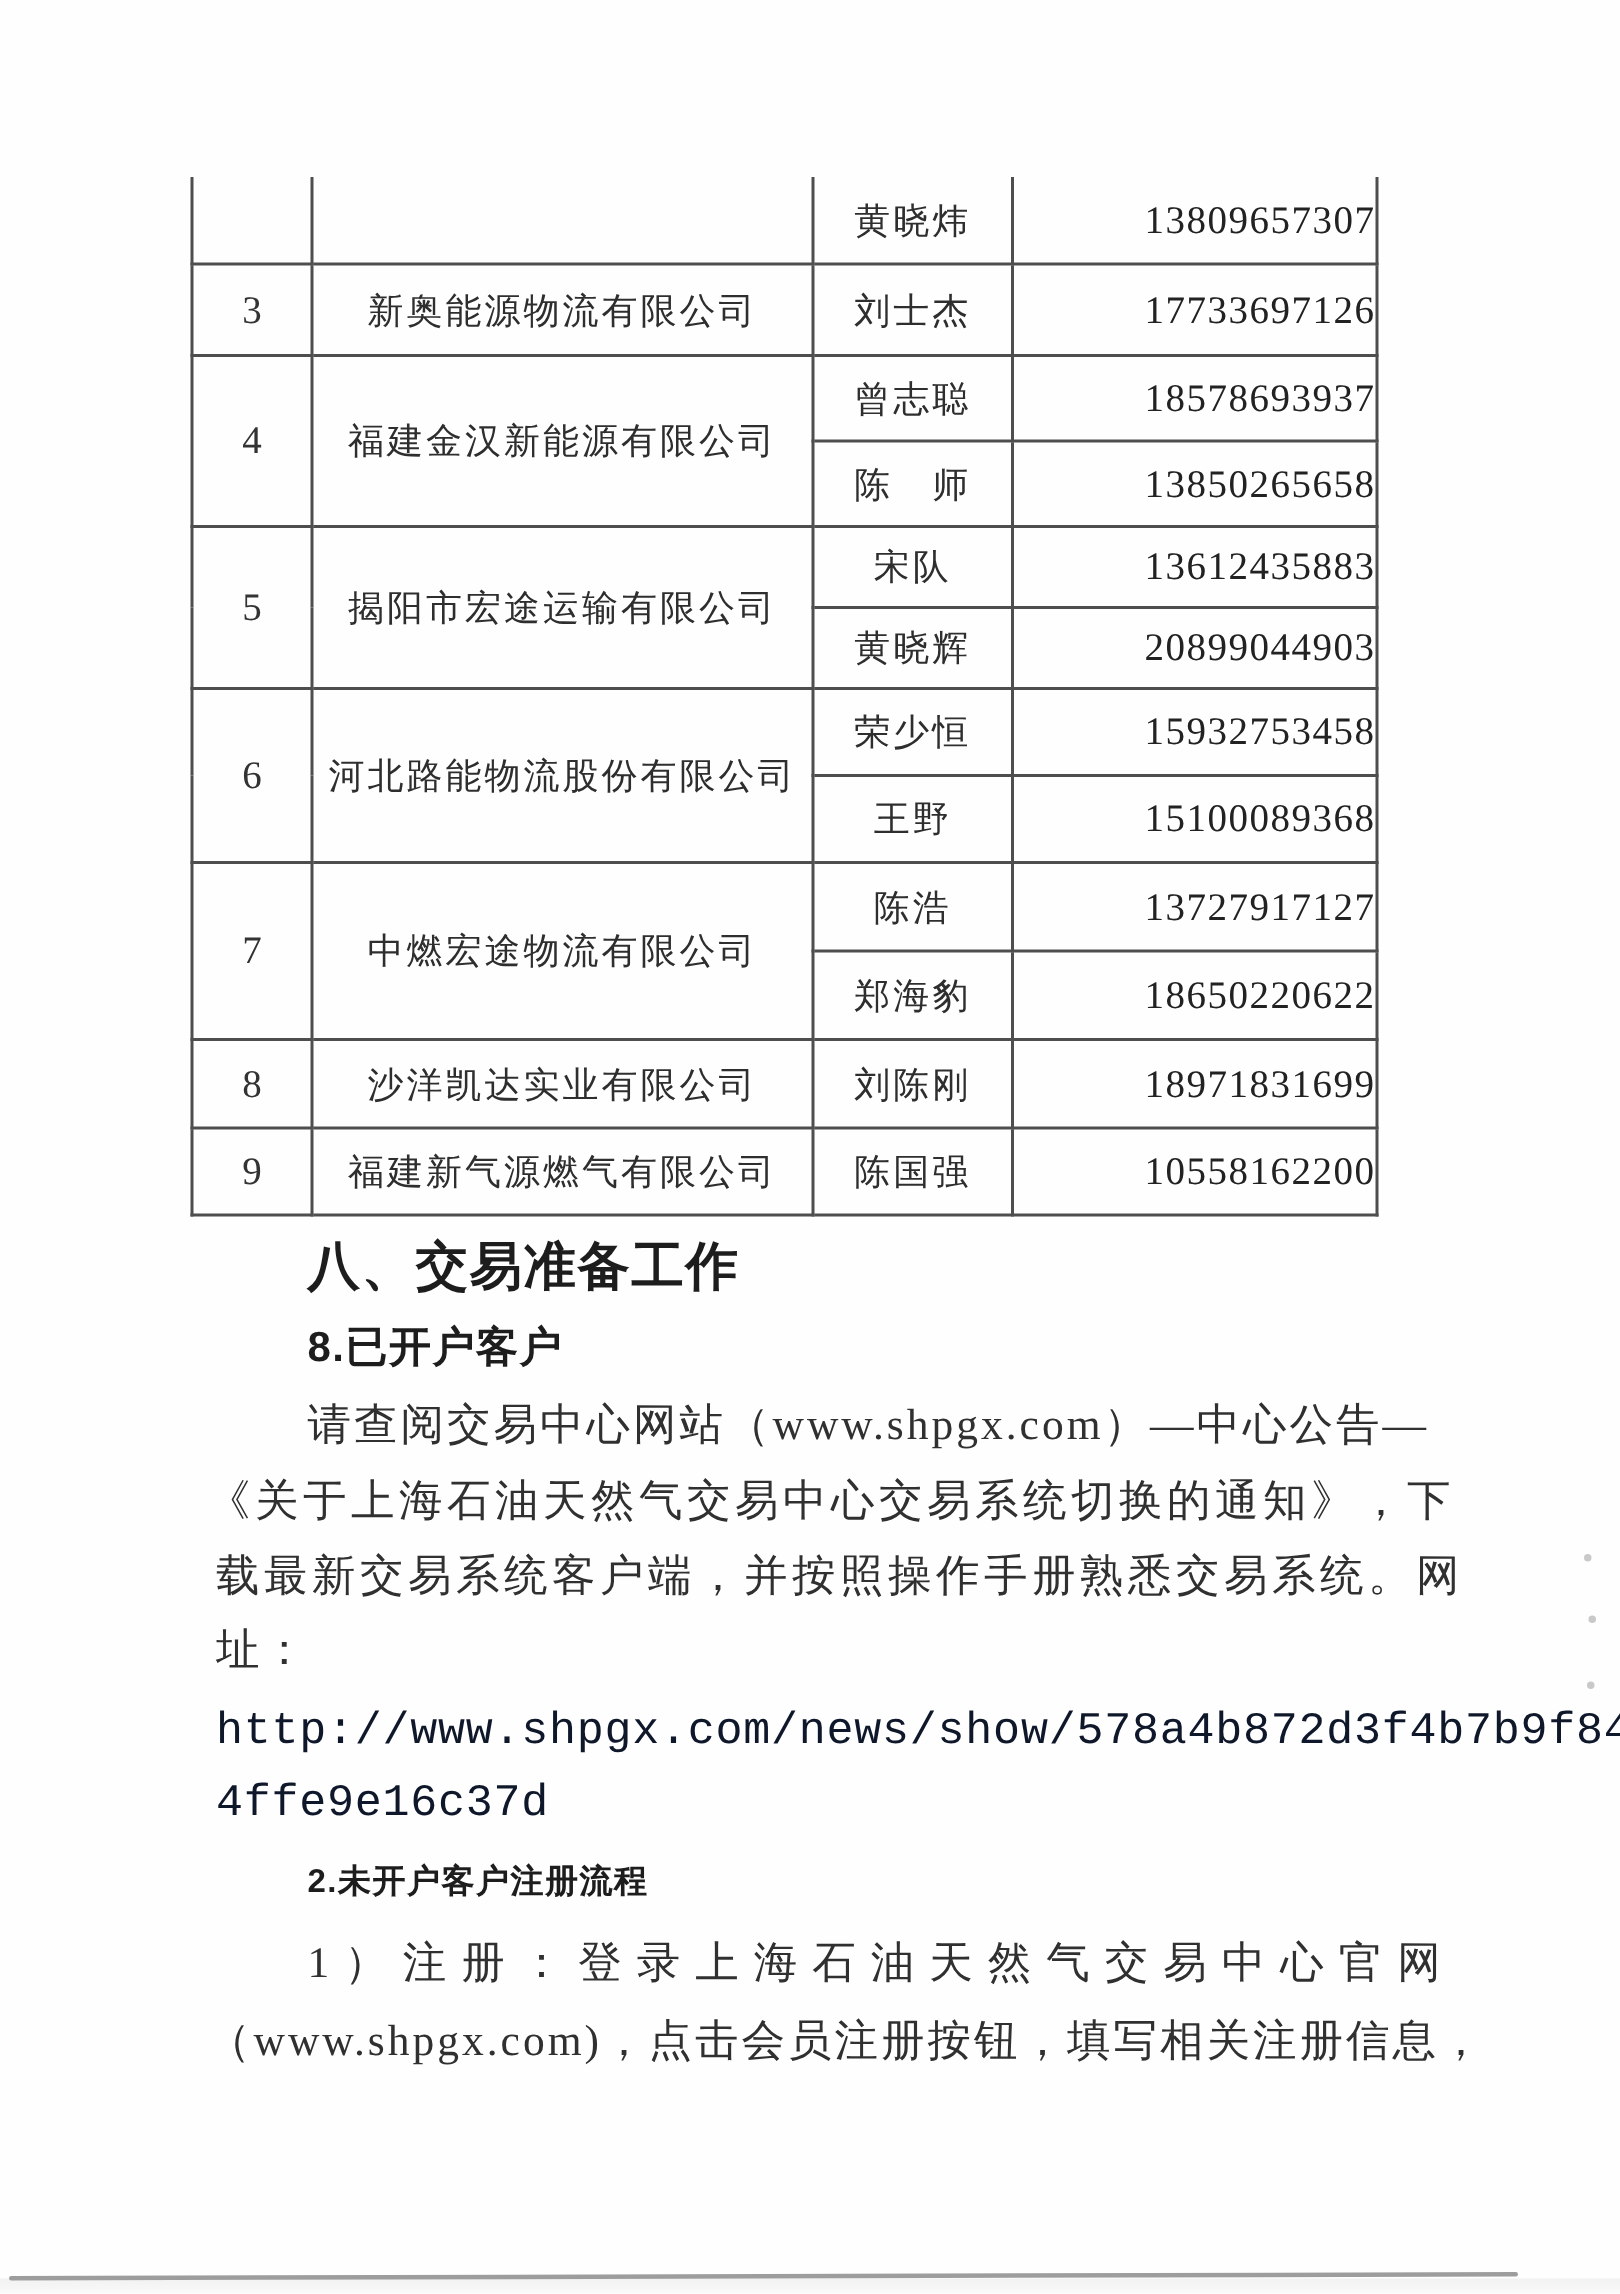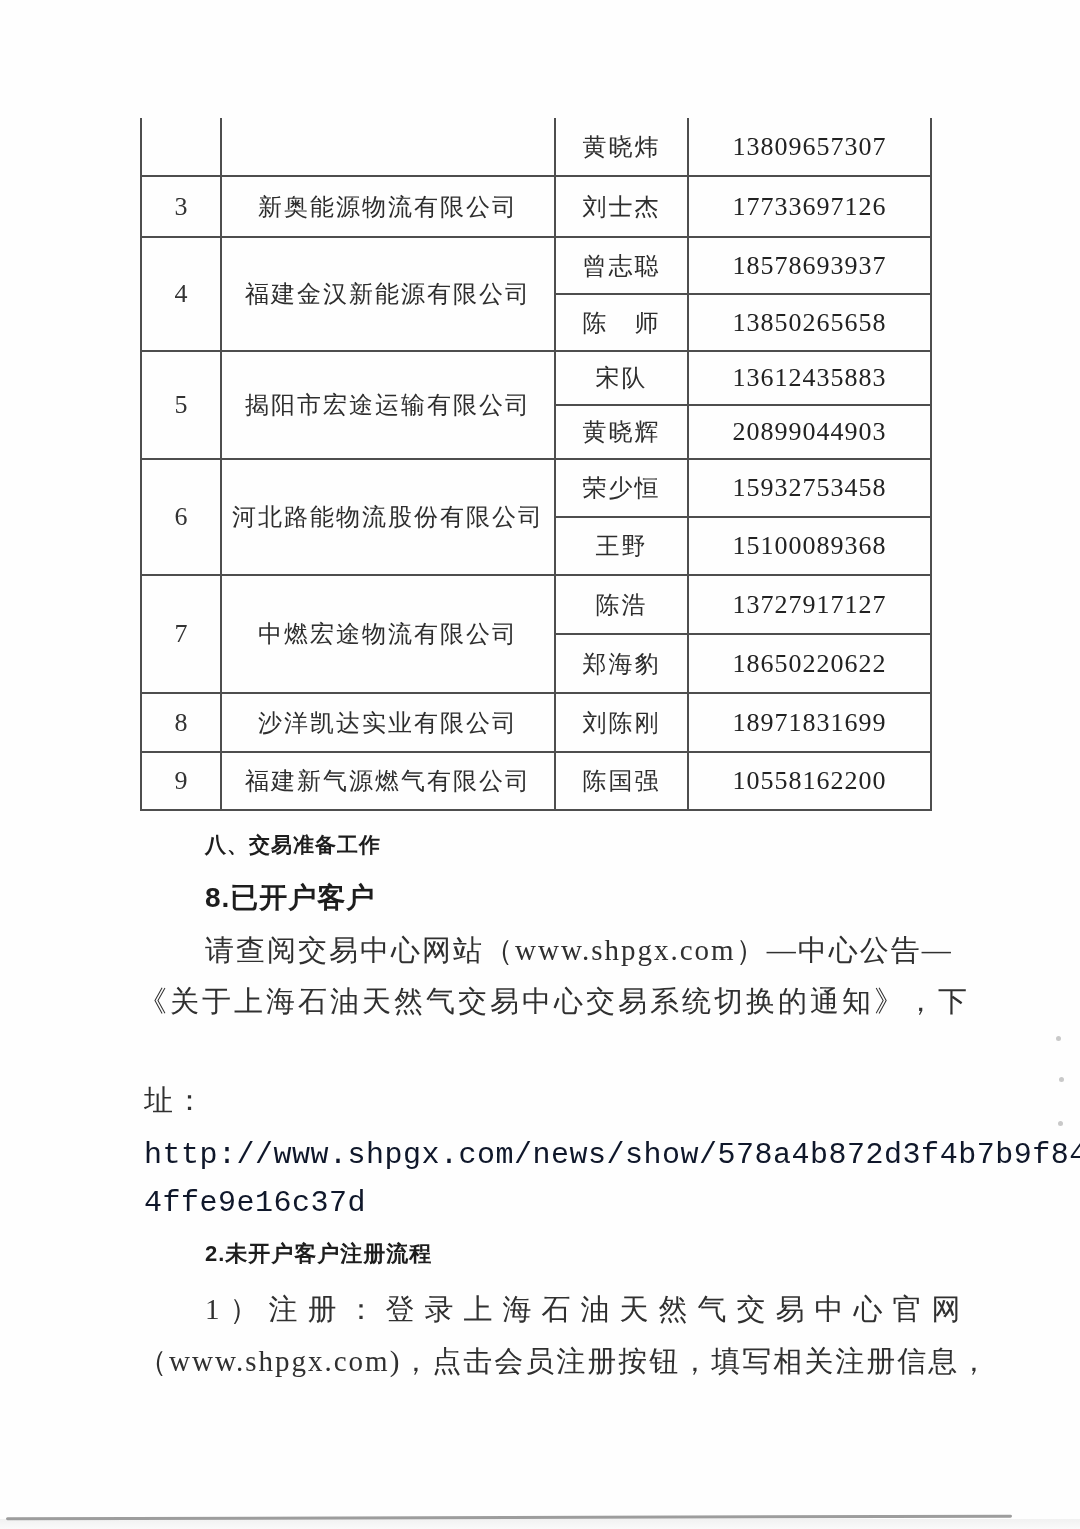--- a/index.html
+++ b/index.html
@@ -9,38 +9,38 @@
     height: 1529px;
     background: #fefefe;
     overflow: hidden;
     font-family: "Liberation Serif", "DejaVu Serif", serif;
     color: #2f2f2f;
   }
 
   
   .contact-table {
     position: absolute;
-    left: 140px;
+    left: 127px;
     top: 118px;
     width: 790px;
     border-collapse: collapse;
     table-layout: fixed;
   }
   .contact-table td {
     border: 2px solid #4e4e4e;
     text-align: center;
     vertical-align: middle;
     padding: 0;
     overflow: hidden;
   }
   .contact-table tr.cut td { border-top: none; }
   td.no  { font-size: 26px; color: #333; }
   td.co  { font-size: 24px; letter-spacing: 2px; color: #2e2e2e; }
   td.nm  { font-size: 24px; letter-spacing: 2px; color: #2e2e2e; }
-  td.ph  { font-size: 26px; letter-spacing: 1px; color: #222; font-family: "Liberation Serif", "DejaVu Serif", serif; }
+  td.ph  { font-size: 26px; letter-spacing: 1px; color: #222; font-family: "Liberation Serif", "DejaVu Serif", serif; text-align: right; }
 
   
   .tline {
     position: absolute;
     white-space: nowrap;
     line-height: 40px;
     font-size: 29px;
     color: #303030;
     letter-spacing: 2px;
   }
@@ -161,28 +161,29 @@
       </tr>
       <tr style="height:58px">
         <td class="no">9</td>
         <td class="co">福建新气源燃气有限公司</td>
         <td class="nm">陈国强</td>
         <td class="ph">10558162200</td>
       </tr>
     </tbody>
   </table>
 
-  <div class="tline bold-head" style="left:205px; top:825px; font-size:21px;">八、交易准备工作</div>
+  <div class="tline bold-head" style="left:205px; top:825px; font-size:35px;">八、交易准备工作</div>
 
   <div class="tline bold-head" style="left:205px; top:878px; font-size:28px;">8.已开户客户</div>
 
   <div class="tline tight" style="left:138px; top:981px;">《关于上海石油天然气交易中心交易系统切换的通知》，下</div>
 
   <div class="tline" style="left:205px; top:930px;">请查阅交易中心网站（www.shpgx.com）—中心公告—</div>
 
+  <div class="tline tight" style="left:144px; top:1031px;">载最新交易系统客户端，并按照操作手册熟悉交易系统。网</div>
 
   <div class="tline" style="left:144px; top:1080px;">址：</div>
 
   <div class="tline url-line" style="left:144px; top:1135px;">http://www.shpgx.com/news/show/578a4b872d3f4b7b9f84</div>
 
   <div class="tline url-line" style="left:144px; top:1183px;">4ffe9e16c37d</div>
 
   <div class="tline bold-head" style="left:205px; top:1234px; font-size:22px;">2.未开户客户注册流程</div>
 
   <div class="tline wide-spaced" style="left:205px; top:1289px;">1）注册：登录上海石油天然气交易中心官网</div>

